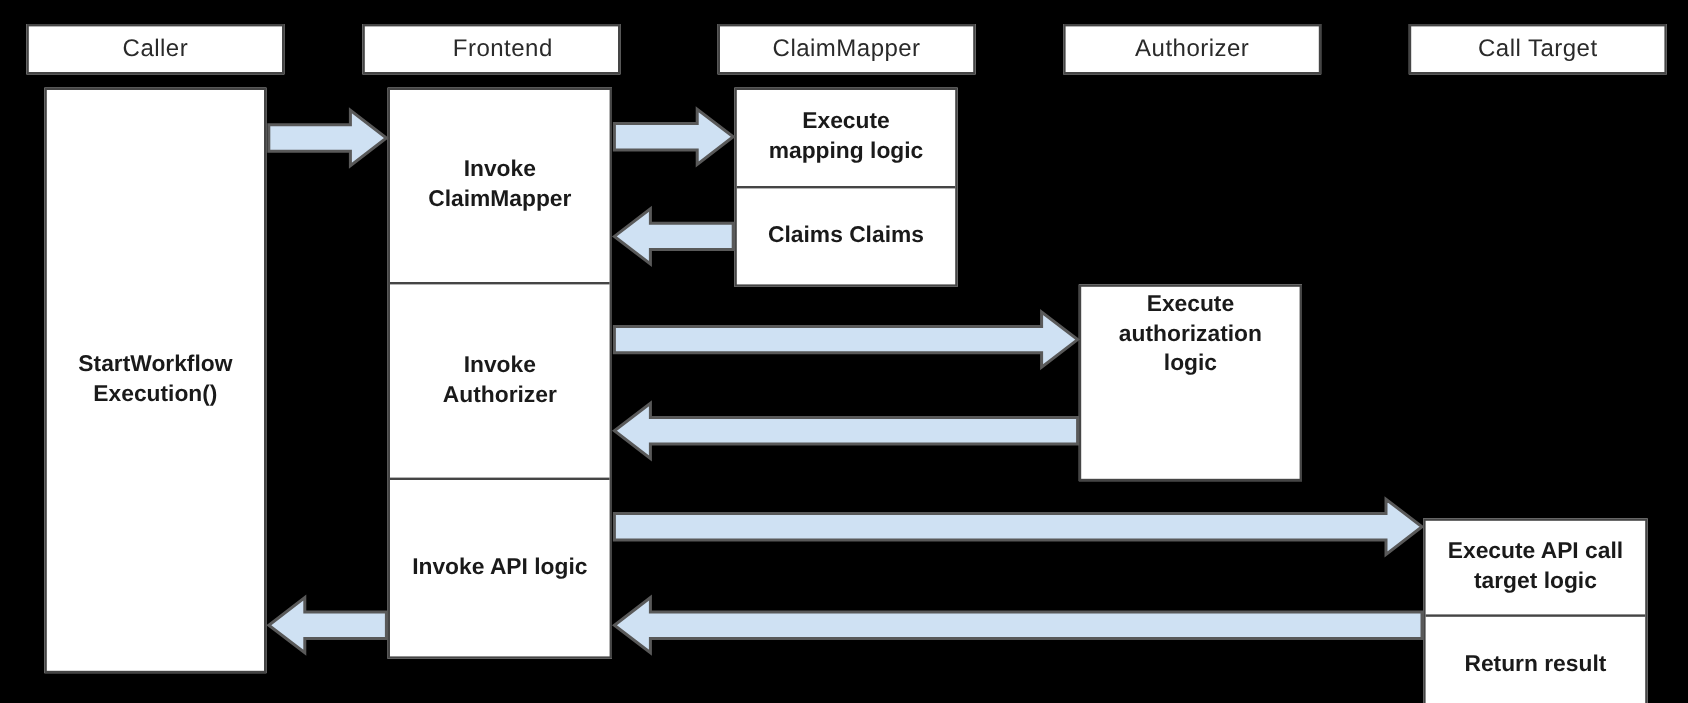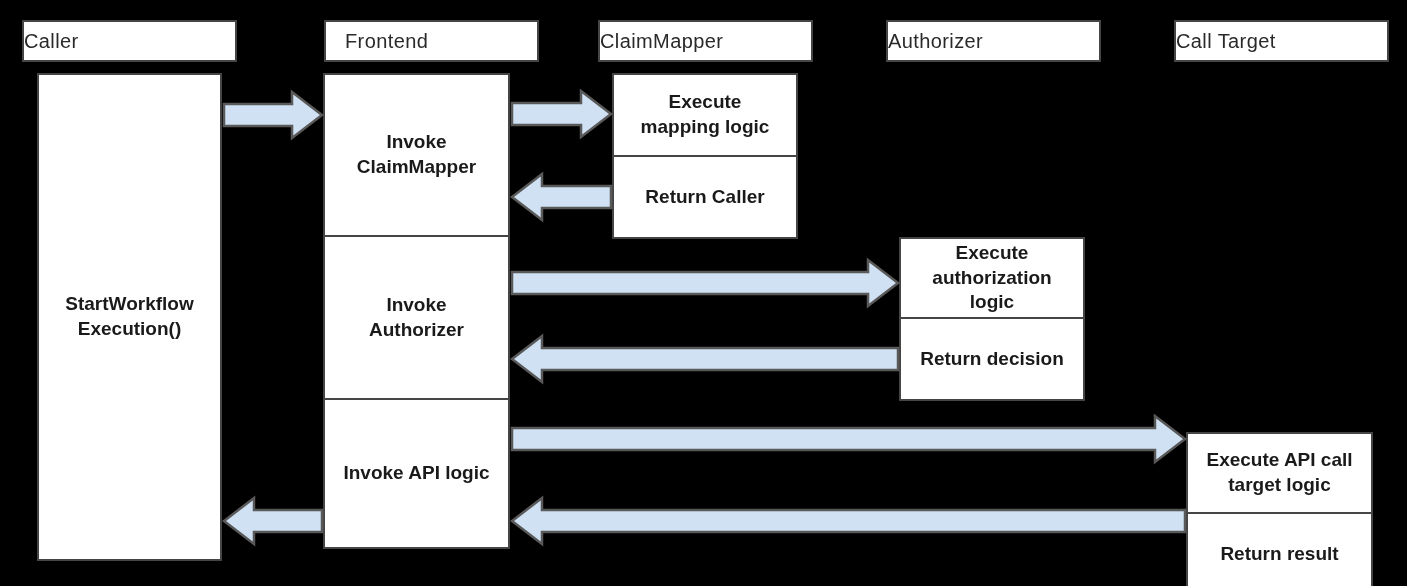--- a/index.html
+++ b/index.html
@@ -25,27 +25,27 @@
   }
   .lifeline-header {
     position: absolute;
     top: 20px;
     height: 42px;
     width: 215px;
     background: var(--box-bg);
     border: 2px solid var(--box-border);
     display: flex;
     align-items: center;
-    justify-content: flex-start;
+    justify-content: center;
     font-size: 20px;
     letter-spacing: 0.4px;
     color: var(--header-text);
   }
   .hdr-0 { left: 22px; }
-  .hdr-1 { left: 324px; padding-left: 19px; }
+  .hdr-1 { left: 302px; padding-left: 19px; }
   .hdr-2 { left: 598px; }
   .hdr-3 { left: 886px; }
   .hdr-4 { left: 1174px; }
 
   .activation {
     position: absolute;
     background: var(--box-bg);
     border: 2px solid var(--box-border);
     display: flex;
     flex-direction: column;
@@ -120,28 +120,27 @@
     <div class="section">Invoke
 ClaimMapper</div>
     <div class="section">Invoke
 Authorizer</div>
     <div class="section">Invoke API logic</div>
   </div>
 
   <div class="activation act-claimmapper">
     <div class="section">Execute
 mapping logic</div>
-    <div class="section">Return Caller</div>
+    <div class="section">Claims Claims</div>
   </div>
 
   <div class="activation act-authorizer">
     <div class="section">Execute
 authorization
 logic</div>
-    <div class="section">Return decision</div>
   </div>
 
   <div class="activation act-calltarget">
     <div class="section">Execute API call
 target logic</div>
     <div class="section">Return result</div>
   </div>
 
   <svg class="arrows-layer" viewBox="0 0 1407 586" xmlns="http://www.w3.org/2000/svg">
     <polygon class="arrow" points="224,104 292,104 292,92 322,115 292,138 292,126 224,126"></polygon>

